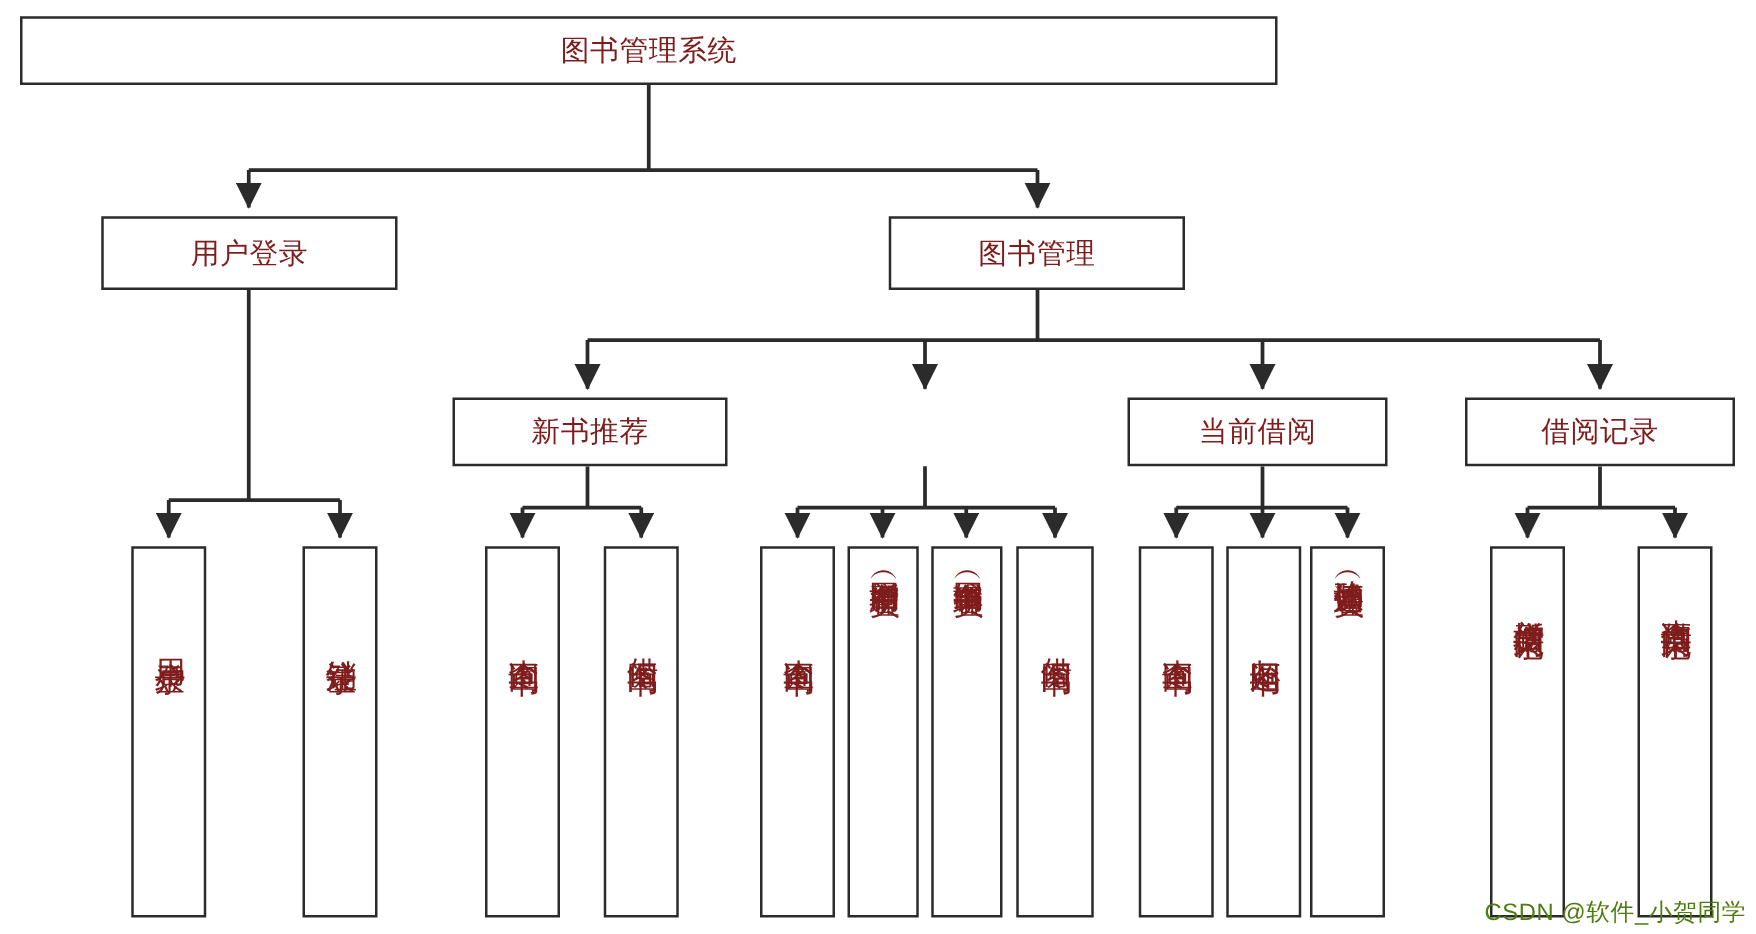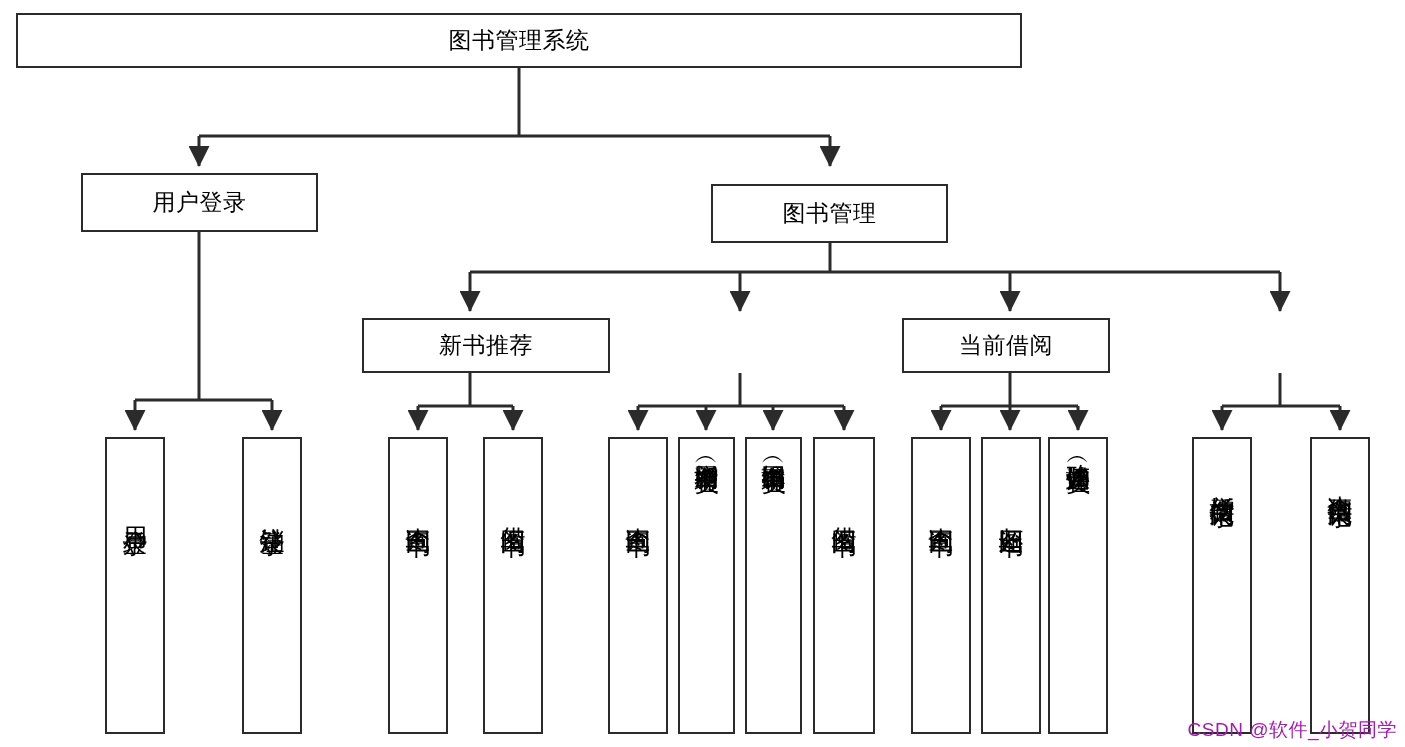--- a/index.html
+++ b/index.html
@@ -27,21 +27,21 @@
     pointer-events: none;
   }
   .node {
     position: absolute;
     box-sizing: border-box;
     background: #ffffff;
     border: 2px solid #2b2b2b;
     display: flex;
     align-items: center;
     justify-content: center;
-    color: #000000;
+    color: #7f1d1d;
   }
   .node-label {
     display: block;
     text-align: center;
     line-height: 1.05;
     letter-spacing: 0.5px;
   }
   
   .node.horiz .node-label {
     font-size: 23px;
@@ -69,21 +69,21 @@
     margin-top: 62px;
   }
   .node.vert.mid-text-2 .node-label {
     margin-top: 30px;
   }
   #watermark {
     position: absolute;
     right: 8px;
     bottom: 4px;
     font-size: 19px;
-    color: #a21caf;
+    color: #4d7c0f;
     white-space: nowrap;
     letter-spacing: 0.5px;
     font-family: "Liberation Sans", "DejaVu Sans", sans-serif;
   }
 </style>
 </head>
 <body>
 
 <div id="diagram-canvas">
 
@@ -137,30 +137,33 @@
     </g>
   </svg>
 
   <div class="node horiz" style="left:16px; top:13px; width:1006px; height:55px;">
     <span class="node-label">图书管理系统</span>
   </div>
 
   <div class="node horiz" style="left:81px; top:173px; width:237px; height:59px;">
     <span class="node-label">用户登录</span>
   </div>
-  <div class="node horiz" style="left:711px; top:184px; width:237px; height:59px;">
+  <div class="node horiz" style="left:711px; top:173px; width:237px; height:59px;">
     <span class="node-label">图书管理</span>
   </div>
 
-  <div class="node horiz" style="left:362px; top:318px; width:248px; height:55px;">
+  <div class="node horiz" style="left:362px; top:318px; width:220px; height:55px;">
     <span class="node-label">新书推荐</span>
   </div>
   <div class="node horiz" style="left:902px; top:318px; width:208px; height:55px;">
     <span class="node-label">当前借阅</span>
   </div>
+  <div class="node horiz" style="left:1172px; top:318px; width:216px; height:55px;">
+    <span class="node-label">借阅记录</span>
+  </div>
 
   <div class="node vert mid-text" style="left:105px; top:437px; width:60px; height:297px;">
     <span class="node-label">用户登录</span>
   </div>
   <div class="node vert mid-text" style="left:242px; top:437px; width:60px; height:297px;">
     <span class="node-label">注销登录</span>
   </div>
 
   <div class="node vert mid-text" style="left:388px; top:437px; width:60px; height:297px;">
     <span class="node-label">查询图书</span>

